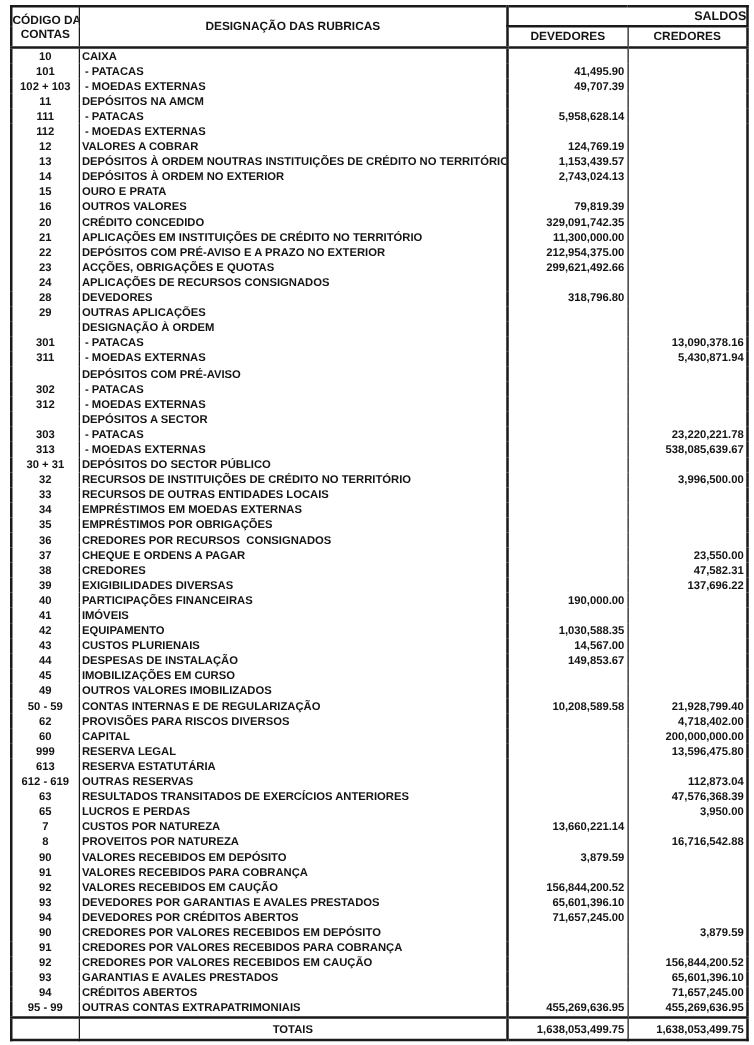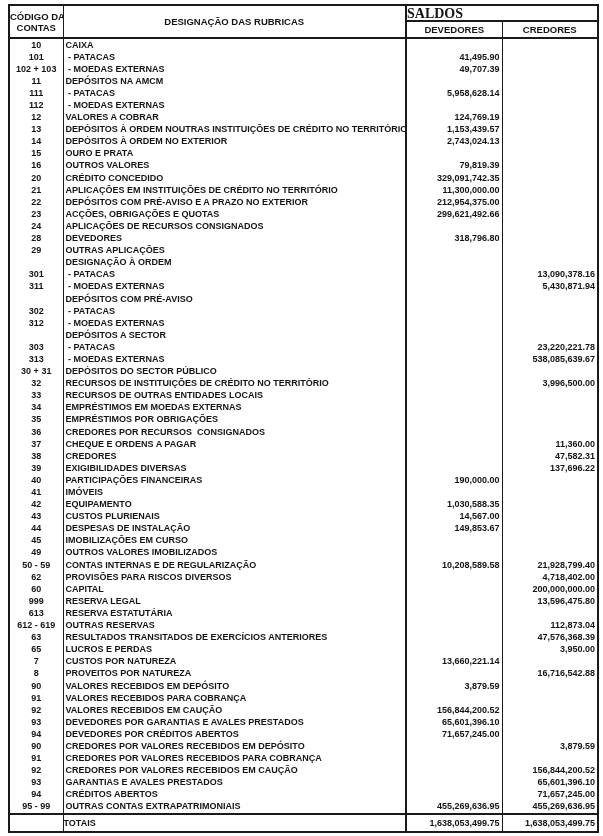--- a/index.html
+++ b/index.html
@@ -50,26 +50,25 @@
     border-bottom: 2px solid #1a1a1a;
     border-right: 1px solid #1a1a1a;
   }
   th.h-desig {
     text-align: center;
     vertical-align: middle;
     font-size: 9.5px;
     border-bottom: 2px solid #1a1a1a;
   }
   th.h-saldos {
-    text-align: left;
-    font-size: 14px;
+    text-align: right;
+    font-size: 10px;
     height: 14px;
     border-bottom: 2px solid #1a1a1a;
     border-left: 2px solid #1a1a1a;
-    font-family: Liberation Serif, serif;
   }
   th.h-dev, th.h-cred {
     text-align: center;
     font-size: 9.5px;
     height: 15px;
     border-bottom: 2px solid #1a1a1a;
   }
   th.h-dev { border-left: 2px solid #1a1a1a; }
   th.h-cred { border-left: 1px solid #1a1a1a; }
 
@@ -93,21 +92,21 @@
     padding-right: 2px;
     border-left: 1px solid #1a1a1a;
   }
 
   
   tfoot td {
     height: 16px;
     border-top: 2px solid #1a1a1a;
     vertical-align: middle;
   }
-  tfoot td.designation { padding-left: 0; }
+  tfoot td.designation { text-align: center; padding-left: 0; }
 </style>
 </head>
 <body>
 
 <div class="page">
   <table class="balance">
     <colgroup>
       <col class="c-code">
       <col class="c-desig">
       <col class="c-dev">
@@ -322,21 +321,21 @@
         <tr>
           <td class="code">36</td>
           <td class="designation">CREDORES POR RECURSOS  CONSIGNADOS</td>
           <td class="devedores"></td>
           <td class="credores"></td>
         </tr>
         <tr>
           <td class="code">37</td>
           <td class="designation">CHEQUE E ORDENS A PAGAR</td>
           <td class="devedores"></td>
-          <td class="credores">11,360.00</td>
+          <td class="credores">23,550.00</td>
         </tr>
         <tr>
           <td class="code">38</td>
           <td class="designation">CREDORES</td>
           <td class="devedores"></td>
           <td class="credores">47,582.31</td>
         </tr>
         <tr>
           <td class="code">39</td>
           <td class="designation">EXIGIBILIDADES DIVERSAS</td>

